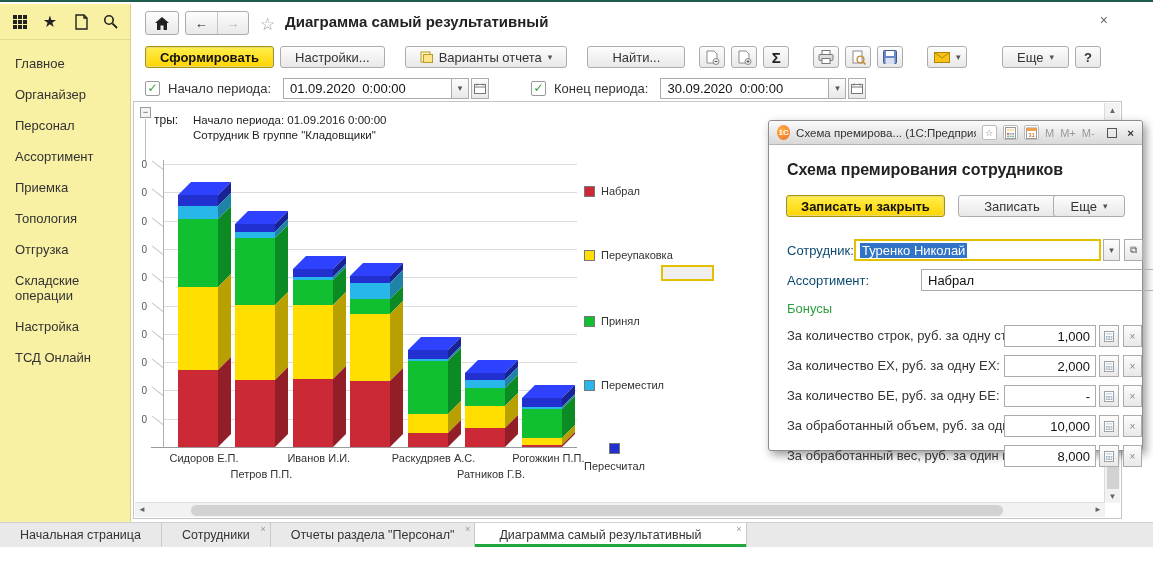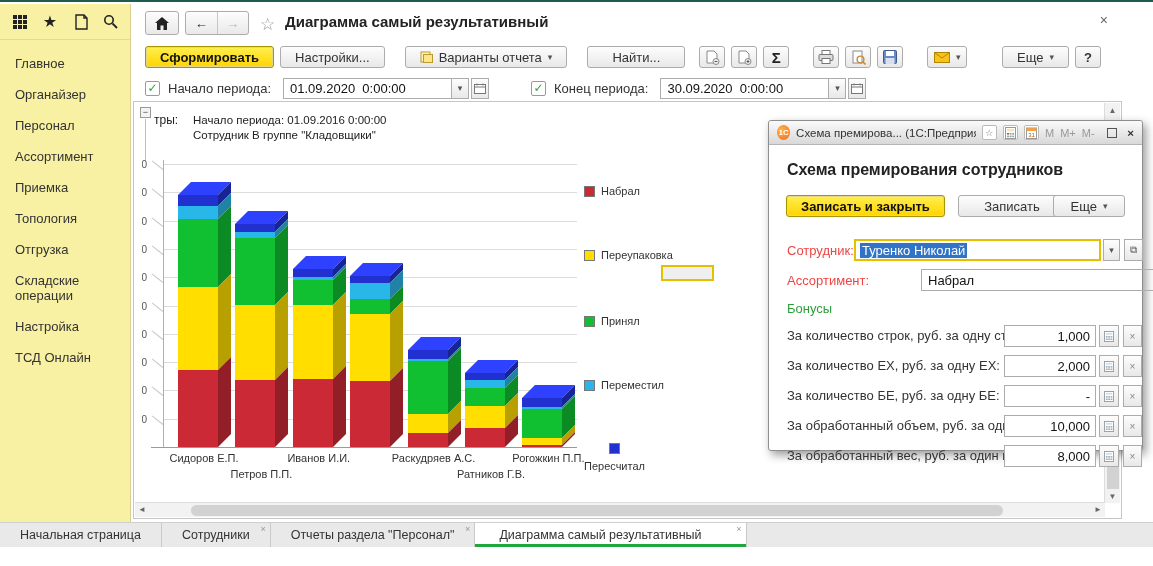--- a/index.html
+++ b/index.html
@@ -89,21 +89,21 @@
   #mtitle .sp { flex:1; }
   #m-max { width:12px; height:10px; border:1px solid #555; cursor:pointer; }
   #m-close { font-weight:bold; color:#333; cursor:pointer; padding-left:4px; }
   #mbody { position:relative; height:306px; }
   #m-h1 { position:absolute; left:18px; top:16px; font-size:16px; font-weight:bold; color:#222; }
   #m-btnrow { position:absolute; left:17px; top:50px; right:17px; height:23px; }
   #m-save-close { position:absolute; left:0; top:0; }
   #m-save { position:absolute; left:172px; top:0; width:108px; }
   #m-more { position:absolute; right:0; top:0; width:72px; }
   .mrow { position:absolute; left:18px; right:18px; height:22px; display:flex; align-items:center; }
-  .mlabel { color:#ef4444; }
+  .mlabel { color:#0c4a6e; }
   #emp-row { top:94px; } #ind-row { top:124px; }
   #emp-field { position:absolute; left:67px; width:247px; height:22px; border:2px solid #E3C000; background:#fff; display:flex; align-items:center; padding:0 4px; }
   #emp-field .selval { background:#3173C6; color:#fff; padding:0 2px; }
   #emp-dd { position:absolute; left:316px; width:17px; height:22px; }
   #emp-open { position:absolute; left:337px; width:19px; height:22px; font-size:10px; color:#555; }
   .fieldbtn { border:1px solid #ACACAC; background:linear-gradient(#FDFDFD,#E8E8E8); display:flex; align-items:center; justify-content:center; font-size:9px; color:#555; cursor:pointer; }
   #ind-field { position:absolute; left:67px; width:289px; height:22px; border:1px solid #ACACAC; display:flex; align-items:center; padding:0 6px; color:#111; }
   #ind-wrap { position:absolute; left:67px; width:289px; height:22px; }
   #m-section { position:absolute; left:18px; top:156px; color:#2E9E3F; }
   .bonusrow { position:absolute; left:18px; right:3px; height:22px; }

